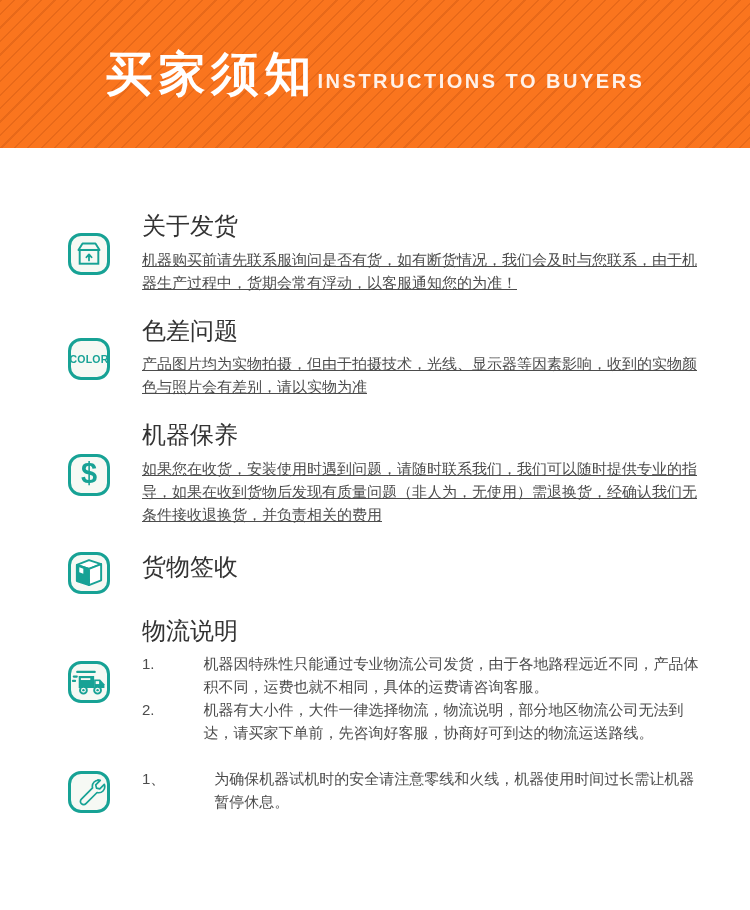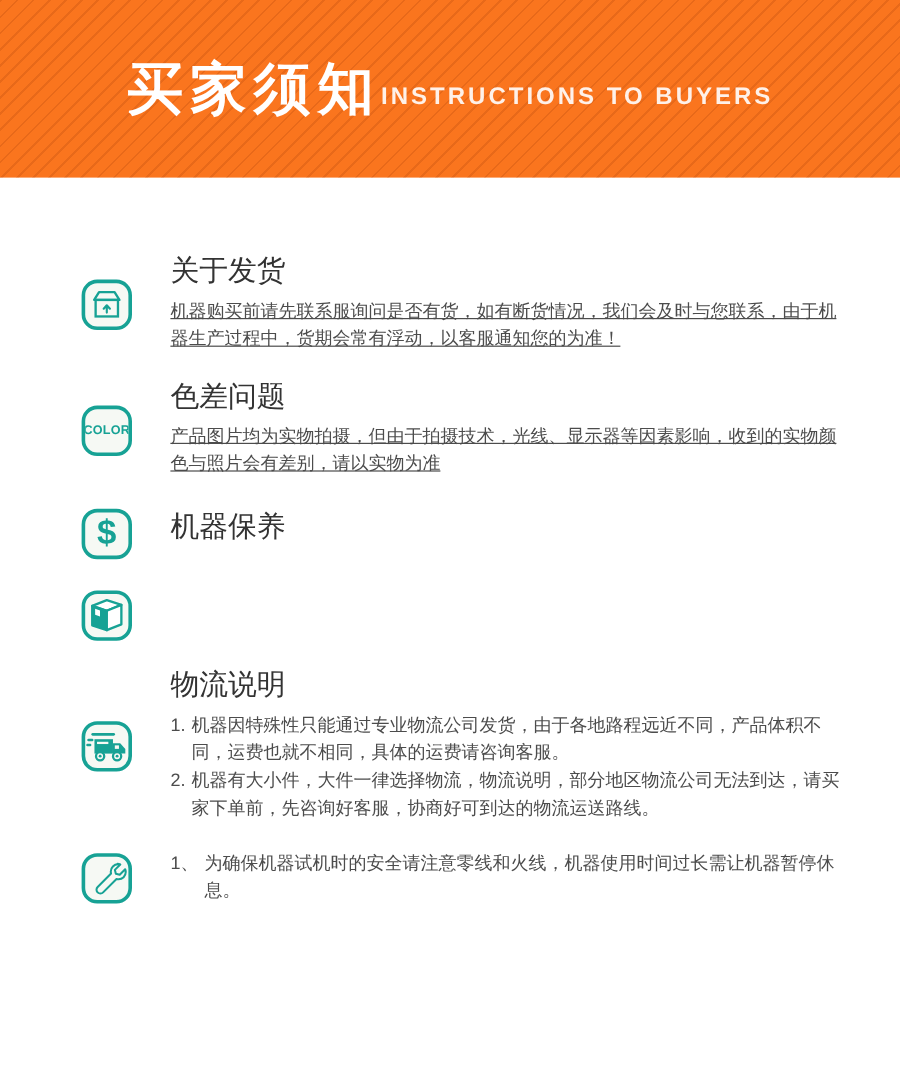--- a/index.html
+++ b/index.html
@@ -94,21 +94,21 @@
     line-height:1.15;
   }
   .section-text{
     font-size:15px;
     line-height:23px;
     color:var(--body-color);
   }
   .para{margin:0;text-decoration:underline;}
   .list-item{display:flex;}
   .list-marker{flex:none;padding-right:5px;white-space:nowrap;}
-  .list-text{flex:1;}
+  .list-text{flex:1;margin-left:44px;}
 </style>
 </head>
 <body>
 
 <div class="page">
 
   <header class="banner">
     <h1>买家须知</h1>
     <div class="subtitle">INSTRUCTIONS  TO  BUYERS</div>
   </header>
@@ -141,33 +141,37 @@
           </div>
     </div>
   </section>
 
   <section class="section">
     <div class="icon-box">
           <span class="icon-text-big">$</span>
         </div>
     <div class="section-body">
       <h2 class="section-title">机器保养</h2>
+      <div class="section-text">
+            <p class="para">如果您在收货，安装使用时遇到问题，请随时联系我们，我们可以随时提供专业的指导，如果在收到货物后发现有质量问题（非人为，无使用）需退换货，经确认我们无条件接收退换货，并负责相关的费用</p>
+          </div>
     </div>
   </section>
 
   <section class="section">
     <div class="icon-box">
           <svg width="34" height="34" viewBox="0 0 42 42" fill="none">
             <path d="M21 5 L36 10 L21 16 L6 11 Z" fill="#ffffff" stroke="#17a295" stroke-width="2.4" stroke-linejoin="round"></path>
             <path d="M6 11 L21 16 V36 L6 31 Z" fill="#17a295" stroke="#17a295" stroke-width="2.4" stroke-linejoin="round"></path>
             <path d="M36 10 L21 16 V36 L36 30 Z" fill="#ffffff" stroke="#17a295" stroke-width="2.4" stroke-linejoin="round"></path>
             <path d="M9 14 L14 15.8 V22 L9 20.2 Z" fill="#ffffff"></path>
           </svg>
         </div>
     <div class="section-body">
+      <h2 class="section-title">货物签收</h2>
     </div>
   </section>
 
   <section class="section">
     <div class="icon-box">
           <svg width="36" height="36" viewBox="0 0 42 42">
             <rect x="6" y="8" width="23" height="2.6" rx="1.3" fill="#17a295"></rect>
             <rect x="2" y="13.5" width="6" height="2.4" rx="1.2" fill="#17a295"></rect>
             <rect x="1" y="18.5" width="5" height="2.4" rx="1.2" fill="#17a295"></rect>
             <rect x="9" y="14" width="18" height="14" fill="#17a295"></rect>

